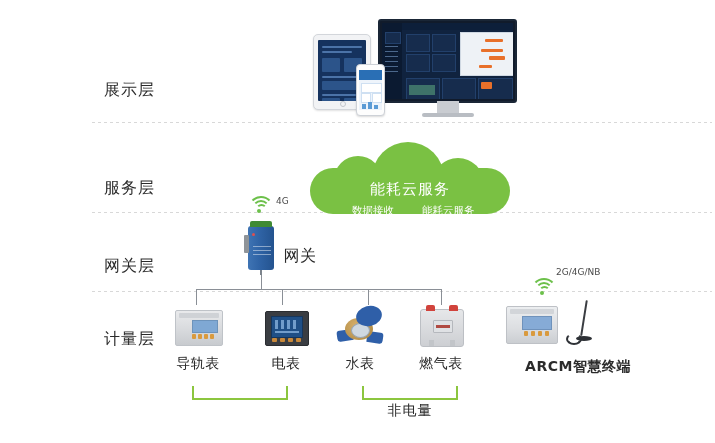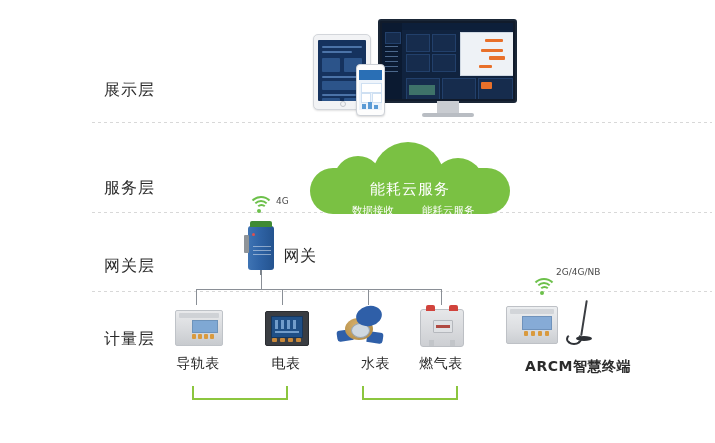--- a/index.html
+++ b/index.html
@@ -328,21 +328,21 @@
   </div>
   <div class="cap" style="left:256px;top:355px;width:60px;">电表</div>
 
   <div class="dev water">
     <div class="w-inlet"></div>
     <div class="w-outlet"></div>
     <div class="w-body"></div>
     <div class="w-face"></div>
     <div class="w-lid"></div>
   </div>
-  <div class="cap" style="left:330px;top:355px;width:60px;text-align:right;">水表</div>
+  <div class="cap" style="left:330px;top:355px;width:60px;">水表</div>
 
   <div class="dev gas">
     <div class="gas-cap" style="left:5px;"></div>
     <div class="gas-cap" style="left:28px;"></div>
     <div class="gas-face">
       <div class="gas-dig" style="left:2px;top:4px;width:14px;height:3px;"></div>
     </div>
     <div class="gas-foot" style="left:8px;"></div>
     <div class="gas-foot" style="left:29px;"></div>
   </div>
@@ -367,14 +367,15 @@
   <div class="antenna">
     <div class="ant-rod"></div>
     <div class="ant-cable"></div>
     <div class="ant-base"></div>
   </div>
   <div class="cap" style="left:508px;top:358px;width:140px;font-weight:bold;">ARCM智慧终端</div>
 
   <div class="bk" style="left:192px;top:386px;width:92px;"></div>
 
   <div class="bk" style="left:362px;top:386px;width:92px;"></div>
+  <div class="bk-lbl" style="left:362px;top:402px;width:96px;">非电量</div>
 
 </div>
 
 </body></html>

